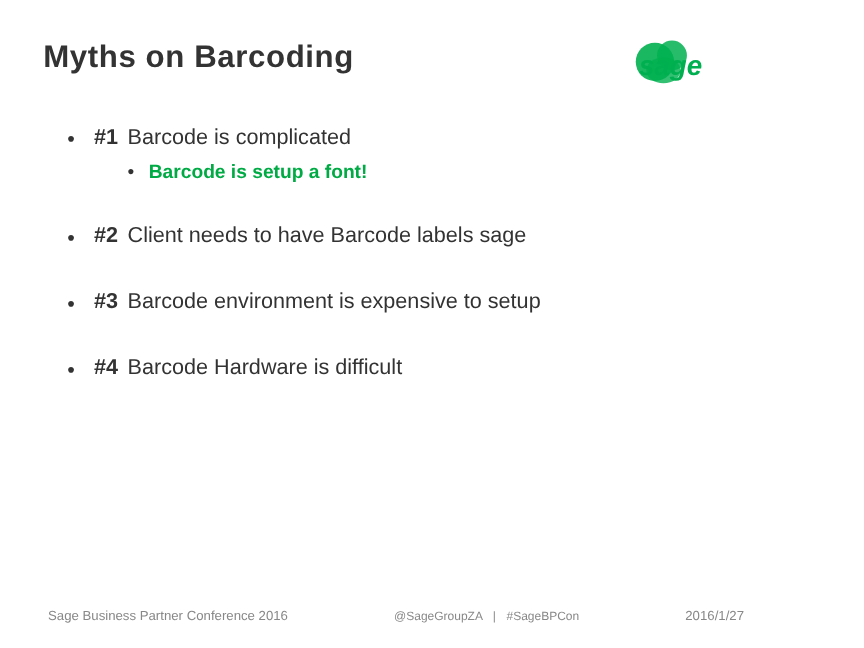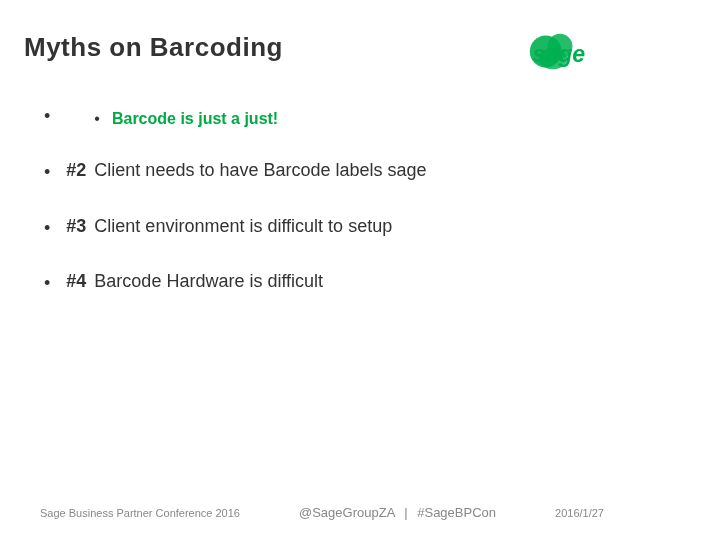--- a/index.html
+++ b/index.html
@@ -15,21 +15,21 @@
       font-family: Arial, sans-serif;
       position: relative;
       overflow: hidden;
     }
 
     .slide {
       width: 648px;
       height: 540px;
       background: #ffffff;
       position: relative;
-      padding: 32px 40px 28px 24px;
+      padding: 32px 40px 28px 36px;
     }
 
     .header {
       display: flex;
       justify-content: space-between;
       align-items: flex-start;
       margin-bottom: 30px;
     }
 
     .title {
@@ -98,33 +98,33 @@
       font-size: 16px;
       color: #00aa44;
       font-weight: bold;
       line-height: 1.4;
     }
 
     .footer {
       position: absolute;
       bottom: 20px;
       left: 40px;
-      right: 44px;
+      right: 28px;
       display: flex;
       justify-content: space-between;
       align-items: center;
     }
 
     .footer-left {
       font-size: 11px;
       color: #888888;
     }
 
     .footer-center {
-      font-size: 13px;
+      font-size: 10px;
       color: #888888;
     }
 
     .footer-right {
       font-size: 11px;
       color: #888888;
       text-align: right;
     }
 
     .footer-separator {
@@ -147,38 +147,41 @@
         <text x="5" y="34" font-family="Arial, sans-serif" font-style="italic" font-weight="bold" font-size="26" fill="#00b050">sage</text>
       </svg>
     </div>
   </div>
 
   <div class="content">
 
     <div class="bullet-item">
       <span class="bullet-dot">•</span>
       <div>
+        <span class="bullet-text">
+          <span class="myth-number">#1</span><span>Barcode is complicated</span>
+        </span>
         <div class="sub-bullet">
           <span class="sub-dot">•</span>
-          <span class="sub-text">Barcode is just a just!</span>
+          <span class="sub-text">Barcode is setup a font!</span>
         </div>
       </div>
     </div>
 
     <div class="bullet-item">
       <span class="bullet-dot">•</span>
       <span class="bullet-text">
         <span class="myth-number">#2</span><span>Client needs to have Barcode labels sage</span>
       </span>
     </div>
 
     <div class="bullet-item">
       <span class="bullet-dot">•</span>
       <span class="bullet-text">
-        <span class="myth-number">#3</span><span>Client environment is difficult to setup</span>
+        <span class="myth-number">#3</span><span>Barcode environment is expensive to setup</span>
       </span>
     </div>
 
     <div class="bullet-item">
       <span class="bullet-dot">•</span>
       <span class="bullet-text">
         <span class="myth-number">#4</span><span>Barcode Hardware is difficult</span>
       </span>
     </div>
 

